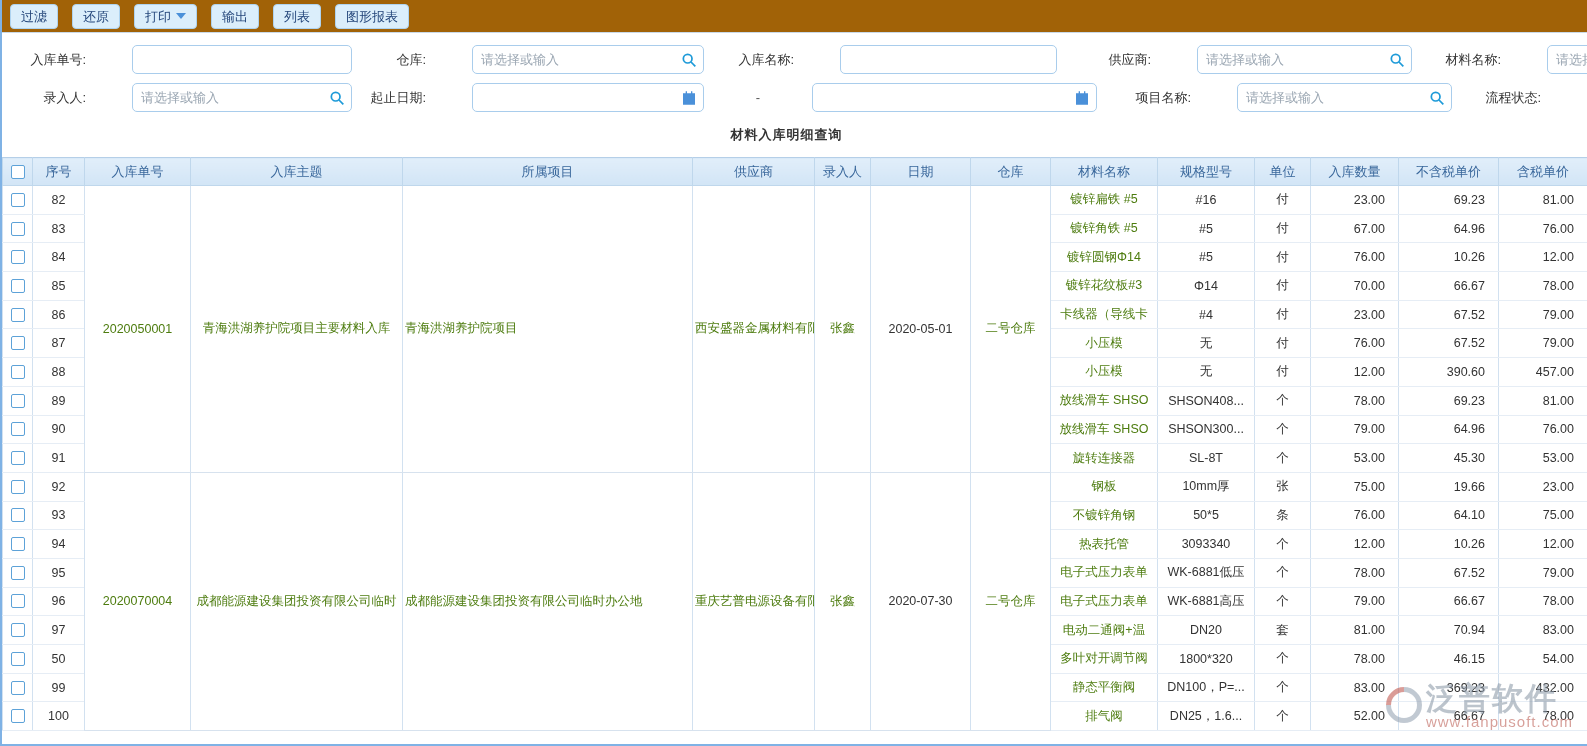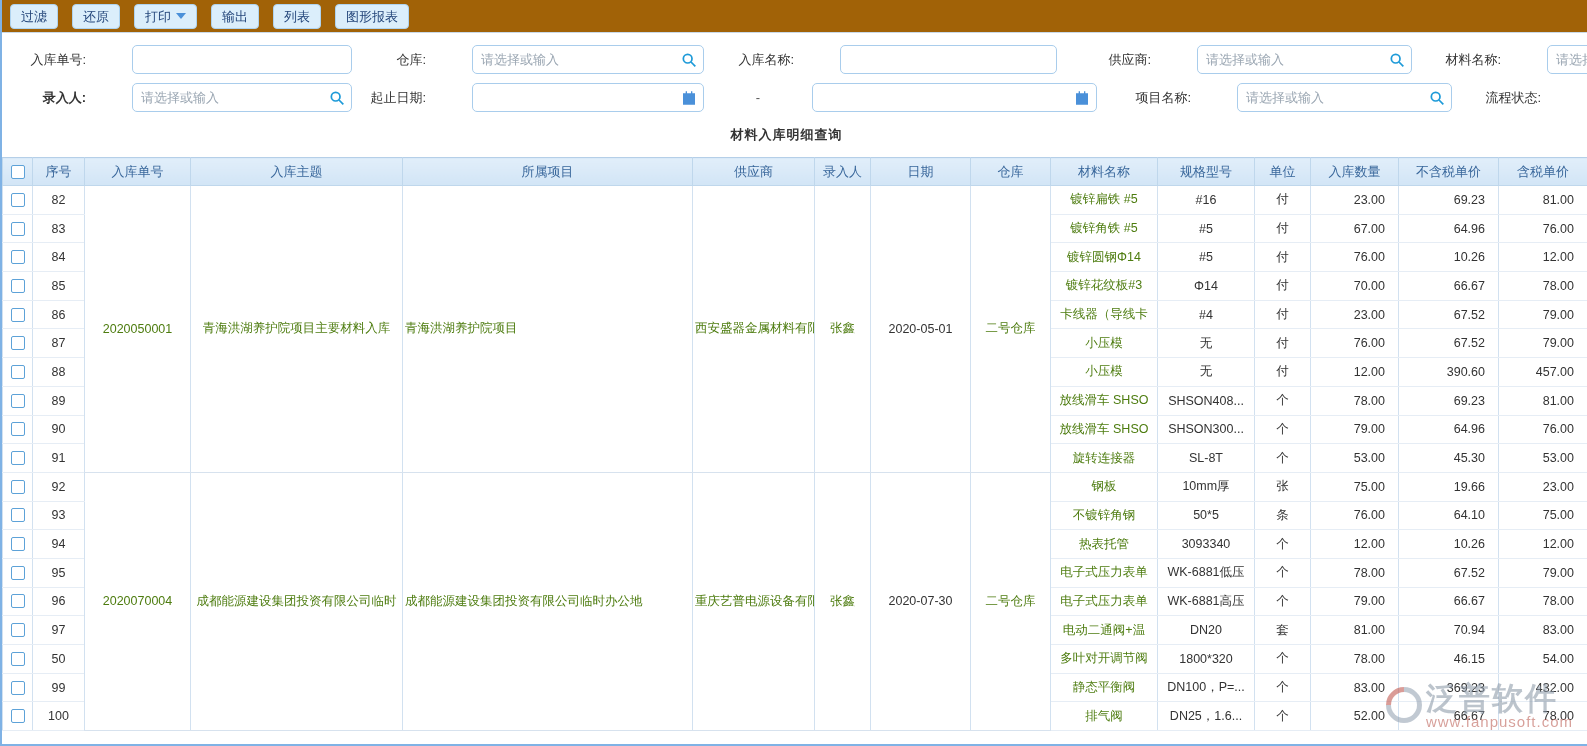--- a/index.html
+++ b/index.html
@@ -33,21 +33,21 @@
   .fwrap input.noicon { padding-right:8px; }
   .fwrap input::placeholder { color:#9aa6b2; opacity:1; }
   .ficon { position:absolute; right:7px; top:50%; transform:translateY(-50%); width:16px; height:16px; cursor:pointer; }
   .fsel { display:flex; align-items:center; cursor:pointer; padding-right:36px; }
   .sel-caret { position:absolute; right:9px; top:12px; width:0; height:0;
                border-left:5px solid transparent; border-right:5px solid transparent; border-top:6px solid #4a90d9; }
   .dash { width:28px; text-align:center; color:#555; font-size:13px; }
 
   
   .l1{width:62px;} .l2{width:46px;} .l3{width:66px;} .l4{width:63px;} .l5{width:73px;}
-  .l6{width:62px;font-weight:bold;} .l7{width:72px;} .l8{width:70px;} .l9{width:73px;}
+  .l6{width:62px;} .l7{width:72px;} .l8{width:70px;} .l9{width:73px;}
   .w220{width:220px;} .w232{width:232px;} .w217{width:217px;} .w215{width:215px;} .w285{width:285px;}
   .g34{margin-left:34px;} .g30{margin-left:30px;} .g37{margin-left:37px;} .g22{margin-left:22px;} .g8{margin-left:8px;}
 
   
   .page-title { text-align:center; font-size:13px; font-weight:bold; color:#333; padding:6px 16px 13px 0; letter-spacing:1px; }
 
   
   table { border-collapse:collapse; table-layout:fixed; width:1585px; }
   thead th { background:linear-gradient(#e1eefa,#d2e5f6); color:#39679b; font-size:13px; font-weight:normal;
              height:28px; border:1px solid #bfd7ec; border-top:1px solid #b5cfe8; white-space:nowrap; overflow:hidden; }

